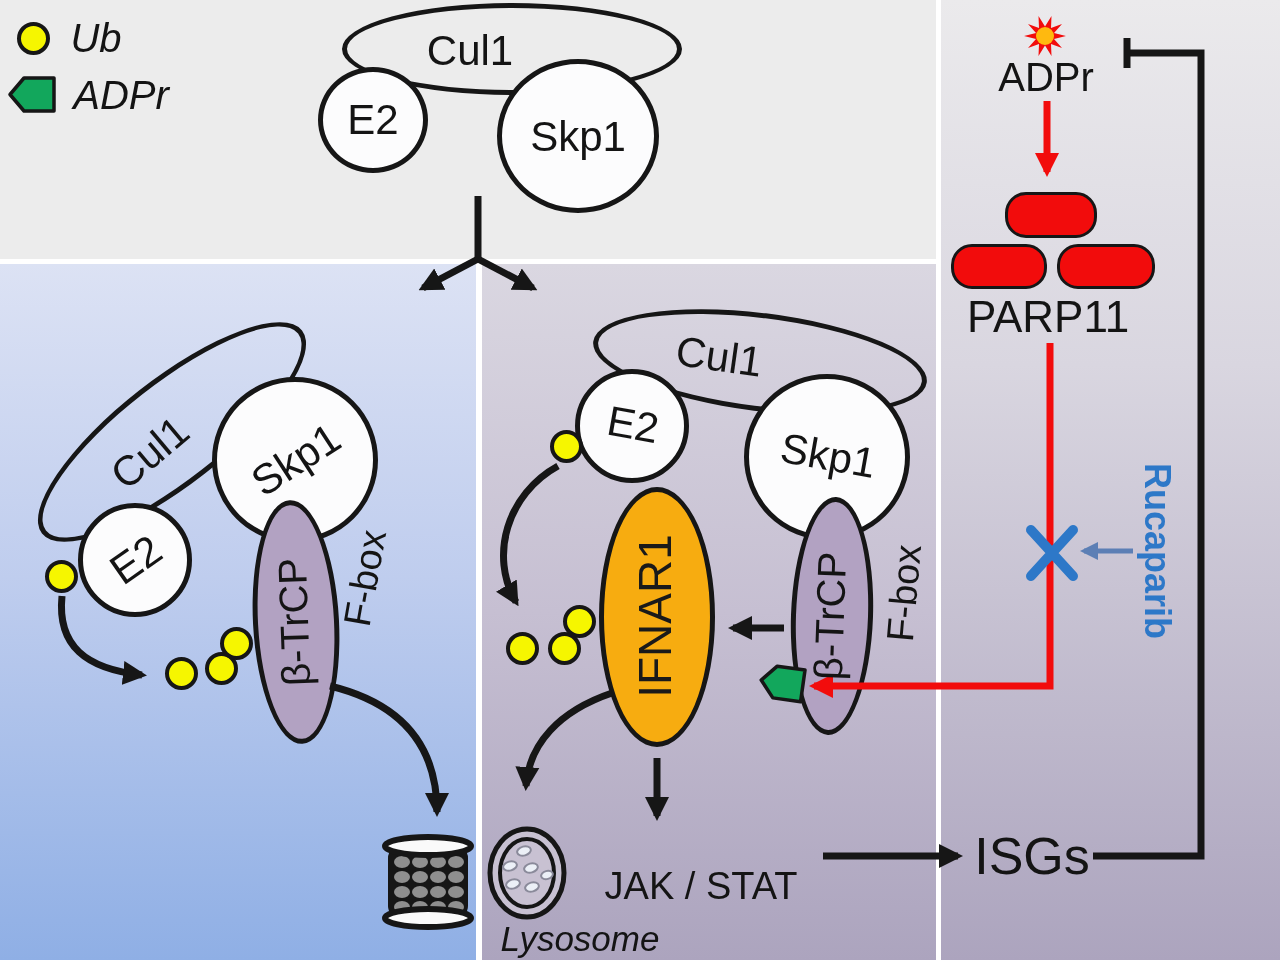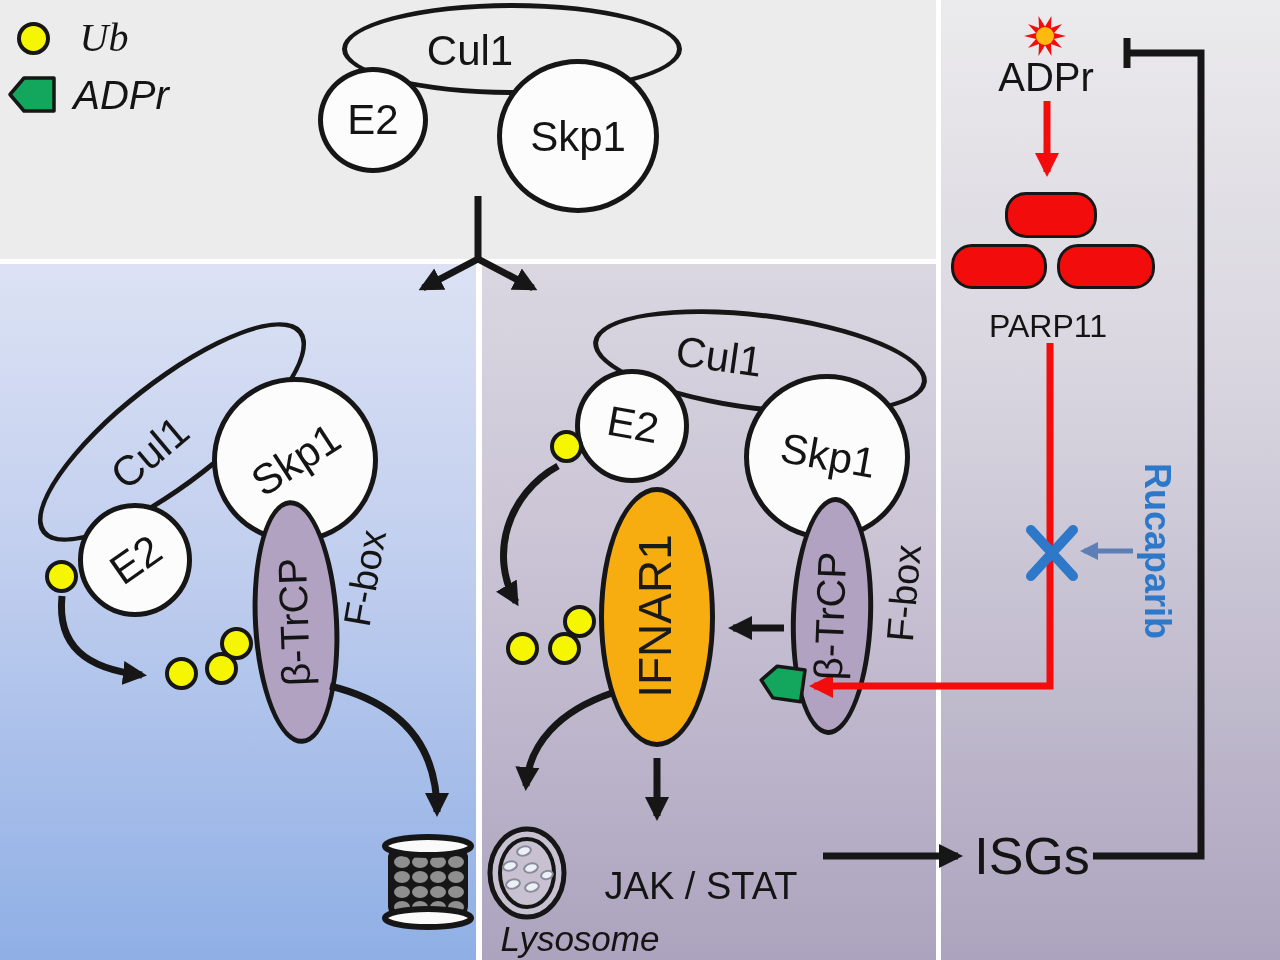--- a/index.html
+++ b/index.html
@@ -146,21 +146,21 @@
         <ellipse cx="532" cy="887" rx="7" ry="4.5" transform="rotate(-15 532 887)"></ellipse>
       </g>
     </g>
 
     <g>
       <polygon style="fill:var(--red)" points="1066,36 1054,39 1062,48 1051,44 1051.5,56 1045,45.5 1038.5,56 1039,44 1028,48 1036,39 1024,36 1036,33 1028,24 1039,28 1038.5,16 1045,26.5 1051.5,16 1051,28 1062,24 1054,33"></polygon>
       <circle cx="1045" cy="36" r="9" fill="#FFB90F"></circle>
     </g>
   </svg>
 
-  <div class="lbl it" style="left:104px;top:38px;font-size:40px;font-family:Liberation Serif, serif;">Ub</div>
+  <div class="lbl it" style="left:96px;top:38px;font-size:40px;">Ub</div>
   <div class="lbl it" style="left:121px;top:95px;font-size:40px;">ADPr</div>
 
   <div class="lbl" style="left:470px;top:51px;font-size:42px;">Cul1</div>
   <div class="lbl" style="left:373px;top:120px;font-size:42px;">E2</div>
   <div class="lbl" style="left:578px;top:137px;font-size:42px;">Skp1</div>
 
   <div class="lbl" style="left:150px;top:453px;font-size:42px;transform:translate(-50%,-50%) rotate(-40deg);">Cul1</div>
   <div class="lbl" style="left:296px;top:460px;font-size:42px;transform:translate(-50%,-50%) rotate(-33deg);">Skp1</div>
   <div class="lbl" style="left:136px;top:560px;font-size:42px;transform:translate(-50%,-50%) rotate(-35deg);">E2</div>
   <div class="lbl" style="left:294px;top:622px;font-size:40px;transform:translate(-50%,-50%) rotate(-92deg);">β-TrCP</div>
@@ -169,17 +169,17 @@
   <div class="lbl" style="left:719px;top:357px;font-size:42px;transform:translate(-50%,-50%) rotate(8deg);">Cul1</div>
   <div class="lbl" style="left:633px;top:425px;font-size:42px;transform:translate(-50%,-50%) rotate(10deg);">E2</div>
   <div class="lbl" style="left:828px;top:456px;font-size:42px;transform:translate(-50%,-50%) rotate(10deg);">Skp1</div>
   <div class="lbl" style="left:830px;top:616px;font-size:40px;transform:translate(-50%,-50%) rotate(-88deg);">β-TrCP</div>
   <div class="lbl" style="left:904px;top:593px;font-size:38px;transform:translate(-50%,-50%) rotate(-85deg);">F-box</div>
   <div class="lbl" style="left:655px;top:616px;font-size:46px;color:#1A1A1A;transform:translate(-50%,-50%) rotate(-90deg);">IFNAR1</div>
   <div class="lbl it" style="left:568px;top:938px;font-size:35px;margin-left:12px;">Lysosome</div>
   <div class="lbl" style="left:701px;top:857px;font-size:38px;margin-top:29px;">JAK / STAT</div>
 
   <div class="lbl" style="left:1046px;top:77px;font-size:40px;">ADPr</div>
-  <div class="lbl" style="left:1048px;top:317px;font-size:32px;margin-top:9px;">PARP11</div>
+  <div class="lbl" style="left:1048px;top:317px;font-size:44px;">PARP11</div>
   <div class="lbl" style="left:1157px;top:551px;font-size:36px;font-weight:700;color:var(--rucaparib-blue);transform:translate(-50%,-50%) rotate(90deg);">Rucaparib</div>
   <div class="lbl" style="left:1032px;top:856px;font-size:52px;">ISGs</div>
 
 </div>
 
 </body></html>

